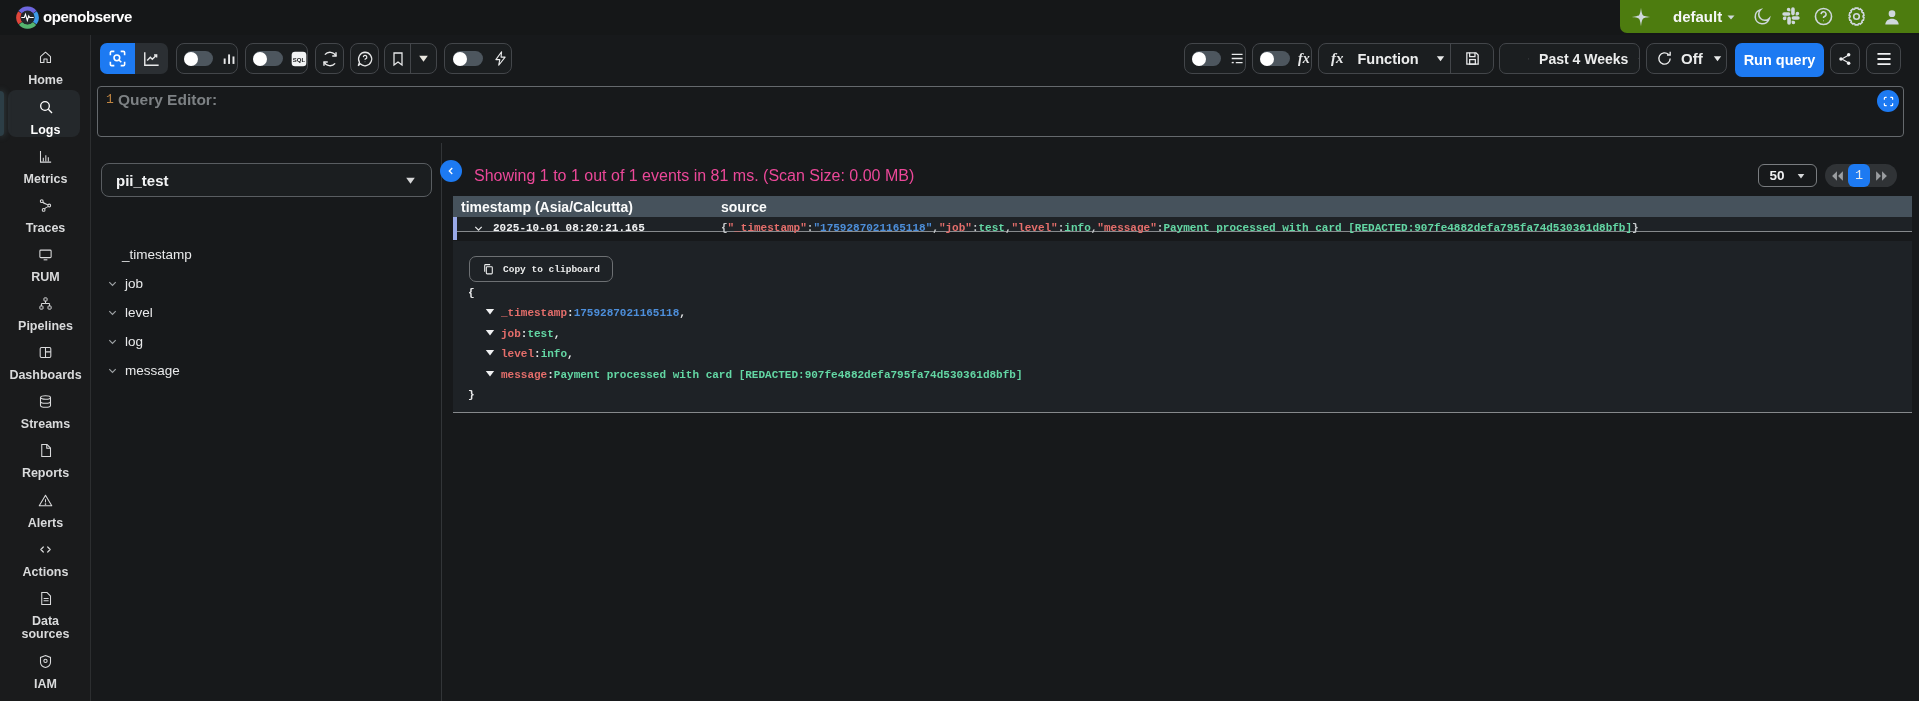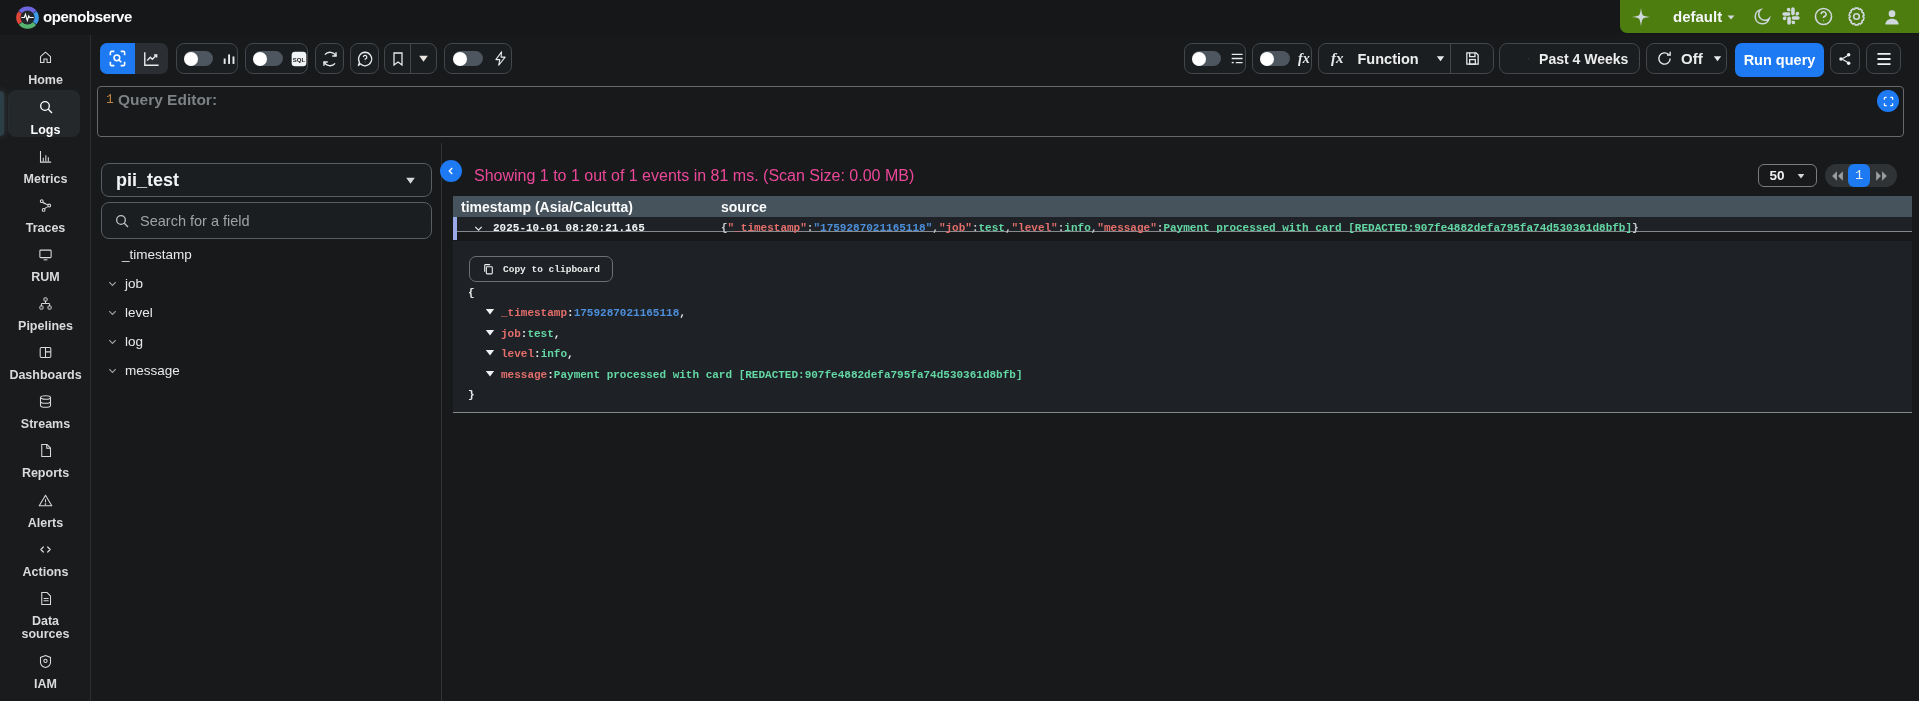--- a/index.html
+++ b/index.html
@@ -283,21 +283,21 @@
     </div>
     <div style="width:1px; height:100%; background:#43464a;"></div>
     <div style="width:42px; display:flex; align-items:center; justify-content:center; height:100%;">
       <svg width="17" height="17" viewBox="0 0 24 24" fill="none" stroke="#e8e9ea" stroke-width="1.8">
           <path d="M4 4 H17 L20 7 V20 H4 Z"></path>
           <path d="M8 4 V9.5 H15.5 V4"></path>
           <rect x="8" y="13.5" width="8" height="6.5"></rect>
         </svg>
     </div>
   </div>
-  <div class="grp" style="left:1499px; width:141px; padding-left:28px;">
+  <div class="grp" style="left:1499px; width:141px; padding-left:28px;border-radius:7px;">
     <svg width="18" height="18" viewBox="0 0 24 24" fill="none" stroke="#eceded" stroke-width="2">
         <circle cx="12" cy="12" r="9.5"></circle>
         <path d="M12 6.5 V12 L15.5 14"></path>
       </svg>
     <div style="color:#eceded; font-size:14px; font-weight:bold; margin-left:10px; white-space:nowrap;">Past 4 Weeks</div>
     <svg width="11" height="11" viewBox="0 0 24 24" style="margin-left:10px">
         <path d="M4 7 H20 L12 18 Z" fill="#e9eaea"></path>
       </svg>
   </div>
   <div class="grp" style="left:1646px; width:81px; padding-left:9px;">
@@ -332,31 +332,24 @@
   <div id="qph">Query Editor:</div>
   <div class="bluecirc" style="right:4px; top:3px;">
     <svg width="11" height="11" viewBox="0 0 24 24" fill="none" stroke="#fff" stroke-width="2.6">
         <path d="M3 8 V4.5 A1.5 1.5 0 0 1 4.5 3 H8 M16 3 H19.5 A1.5 1.5 0 0 1 21 4.5 V8 M21 16 V19.5 A1.5 1.5 0 0 1 19.5 21 H16 M8 21 H4.5 A1.5 1.5 0 0 1 3 19.5 V16"></path>
       </svg>
   </div>
 </div>
 
 <div id="fieldpanel">
   <div class="inputbox" style="top:20px; height:34px; display:flex; align-items:center; justify-content:space-between; padding:0 14px;">
-    <div style="color:#f2f3f4; font-weight:bold; font-size:18px;">pii_test</div>
+    <div style="color:#f2f3f4; font-weight:bold; font-size:15px;">pii_test</div>
     <svg width="13" height="13" viewBox="0 0 24 24">
         <path d="M4 7 H20 L12 18 Z" fill="#d6d7d8"></path>
       </svg>
-  </div>
-  <div class="inputbox" style="top:59px; height:37px; display:flex; align-items:center; padding:0 12px;">
-    <svg width="16" height="16" viewBox="0 0 24 24" fill="none" stroke="#bfc1c3" stroke-width="2">
-        <circle cx="10.5" cy="10.5" r="6.5"></circle>
-        <path d="M15.5 15.5 L21 21"></path>
-      </svg>
-    <div style="color:#9fa3a6; font-size:14.5px; margin-left:10px;">Search for a field</div>
   </div>
   <div style="position:absolute; left:31px; top:104px; color:#e9eaeb; font-size:13.5px;">_timestamp</div>
   <div style="position:absolute; left:16px; top:133px; display:flex; align-items:center;">
     <svg width="11" height="11" viewBox="0 0 24 24" fill="none" stroke="#9fa3a6" stroke-width="2.6">
         <path d="M5 9 L12 16 L19 9"></path>
       </svg>
     <div style="color:#e9eaeb; font-size:13.5px; margin-left:7px;">job</div>
   </div>
   <div style="position:absolute; left:16px; top:162px; display:flex; align-items:center;">
     <svg width="11" height="11" viewBox="0 0 24 24" fill="none" stroke="#9fa3a6" stroke-width="2.6">

